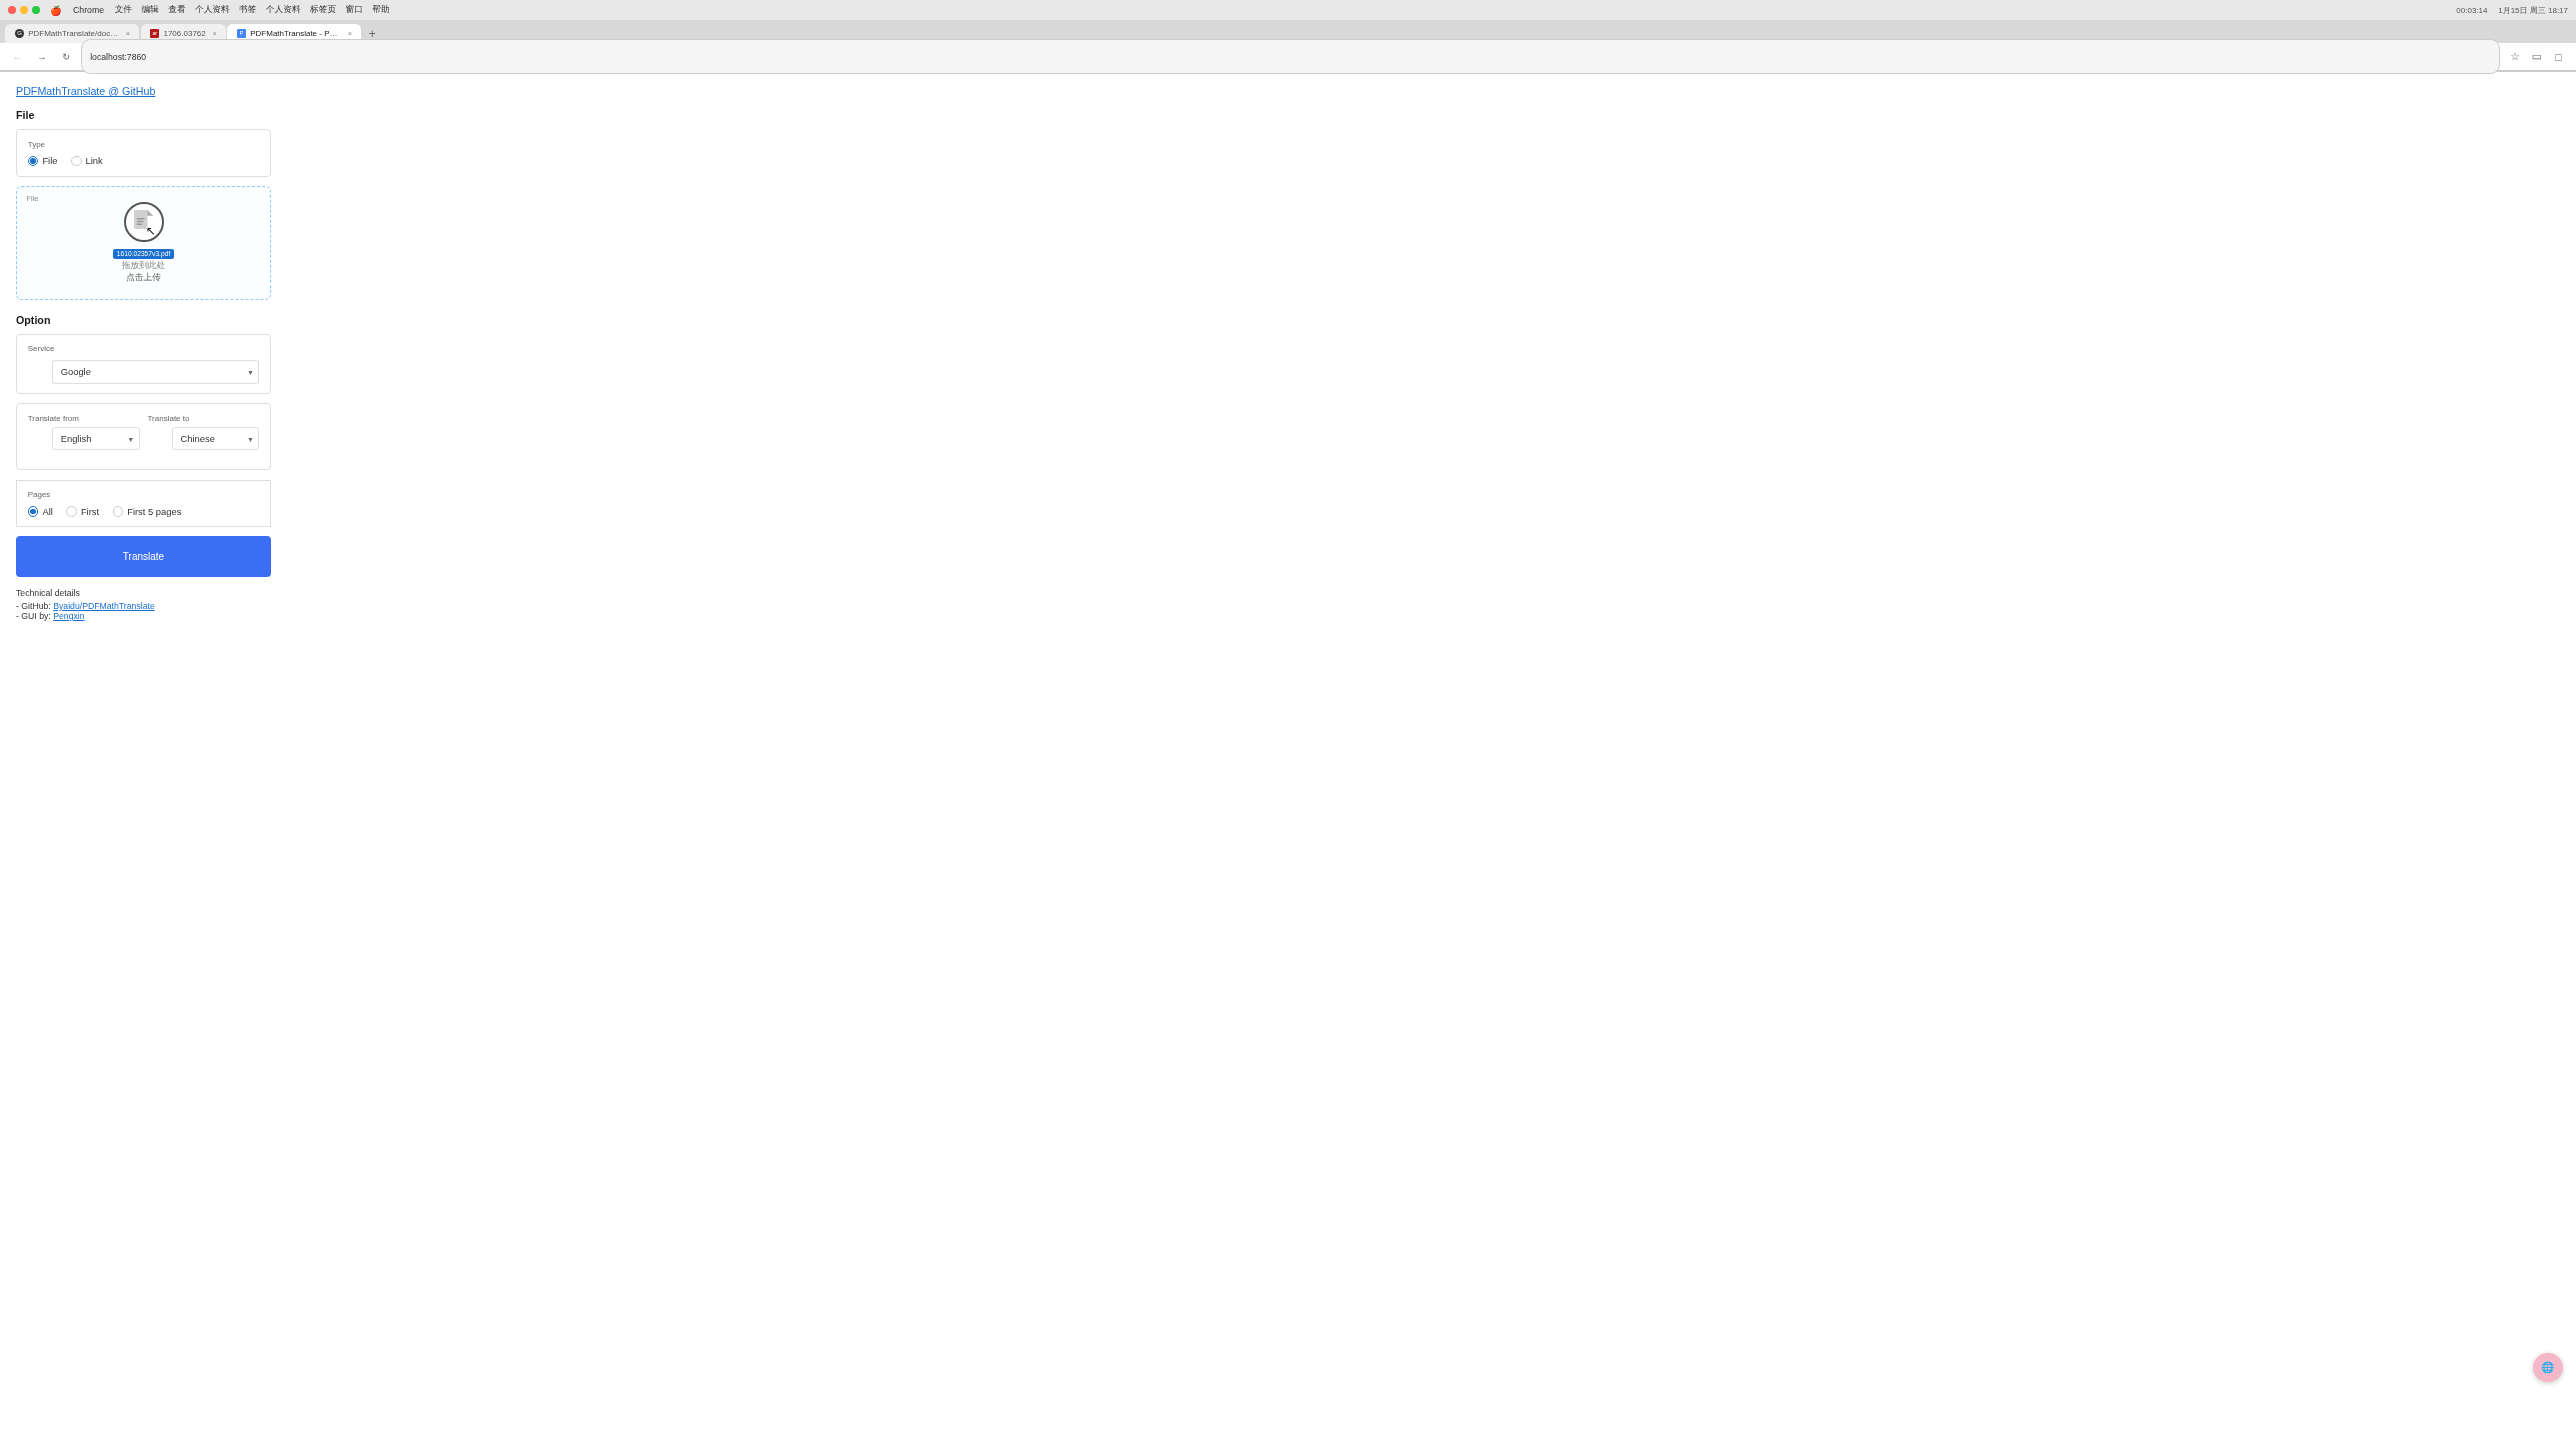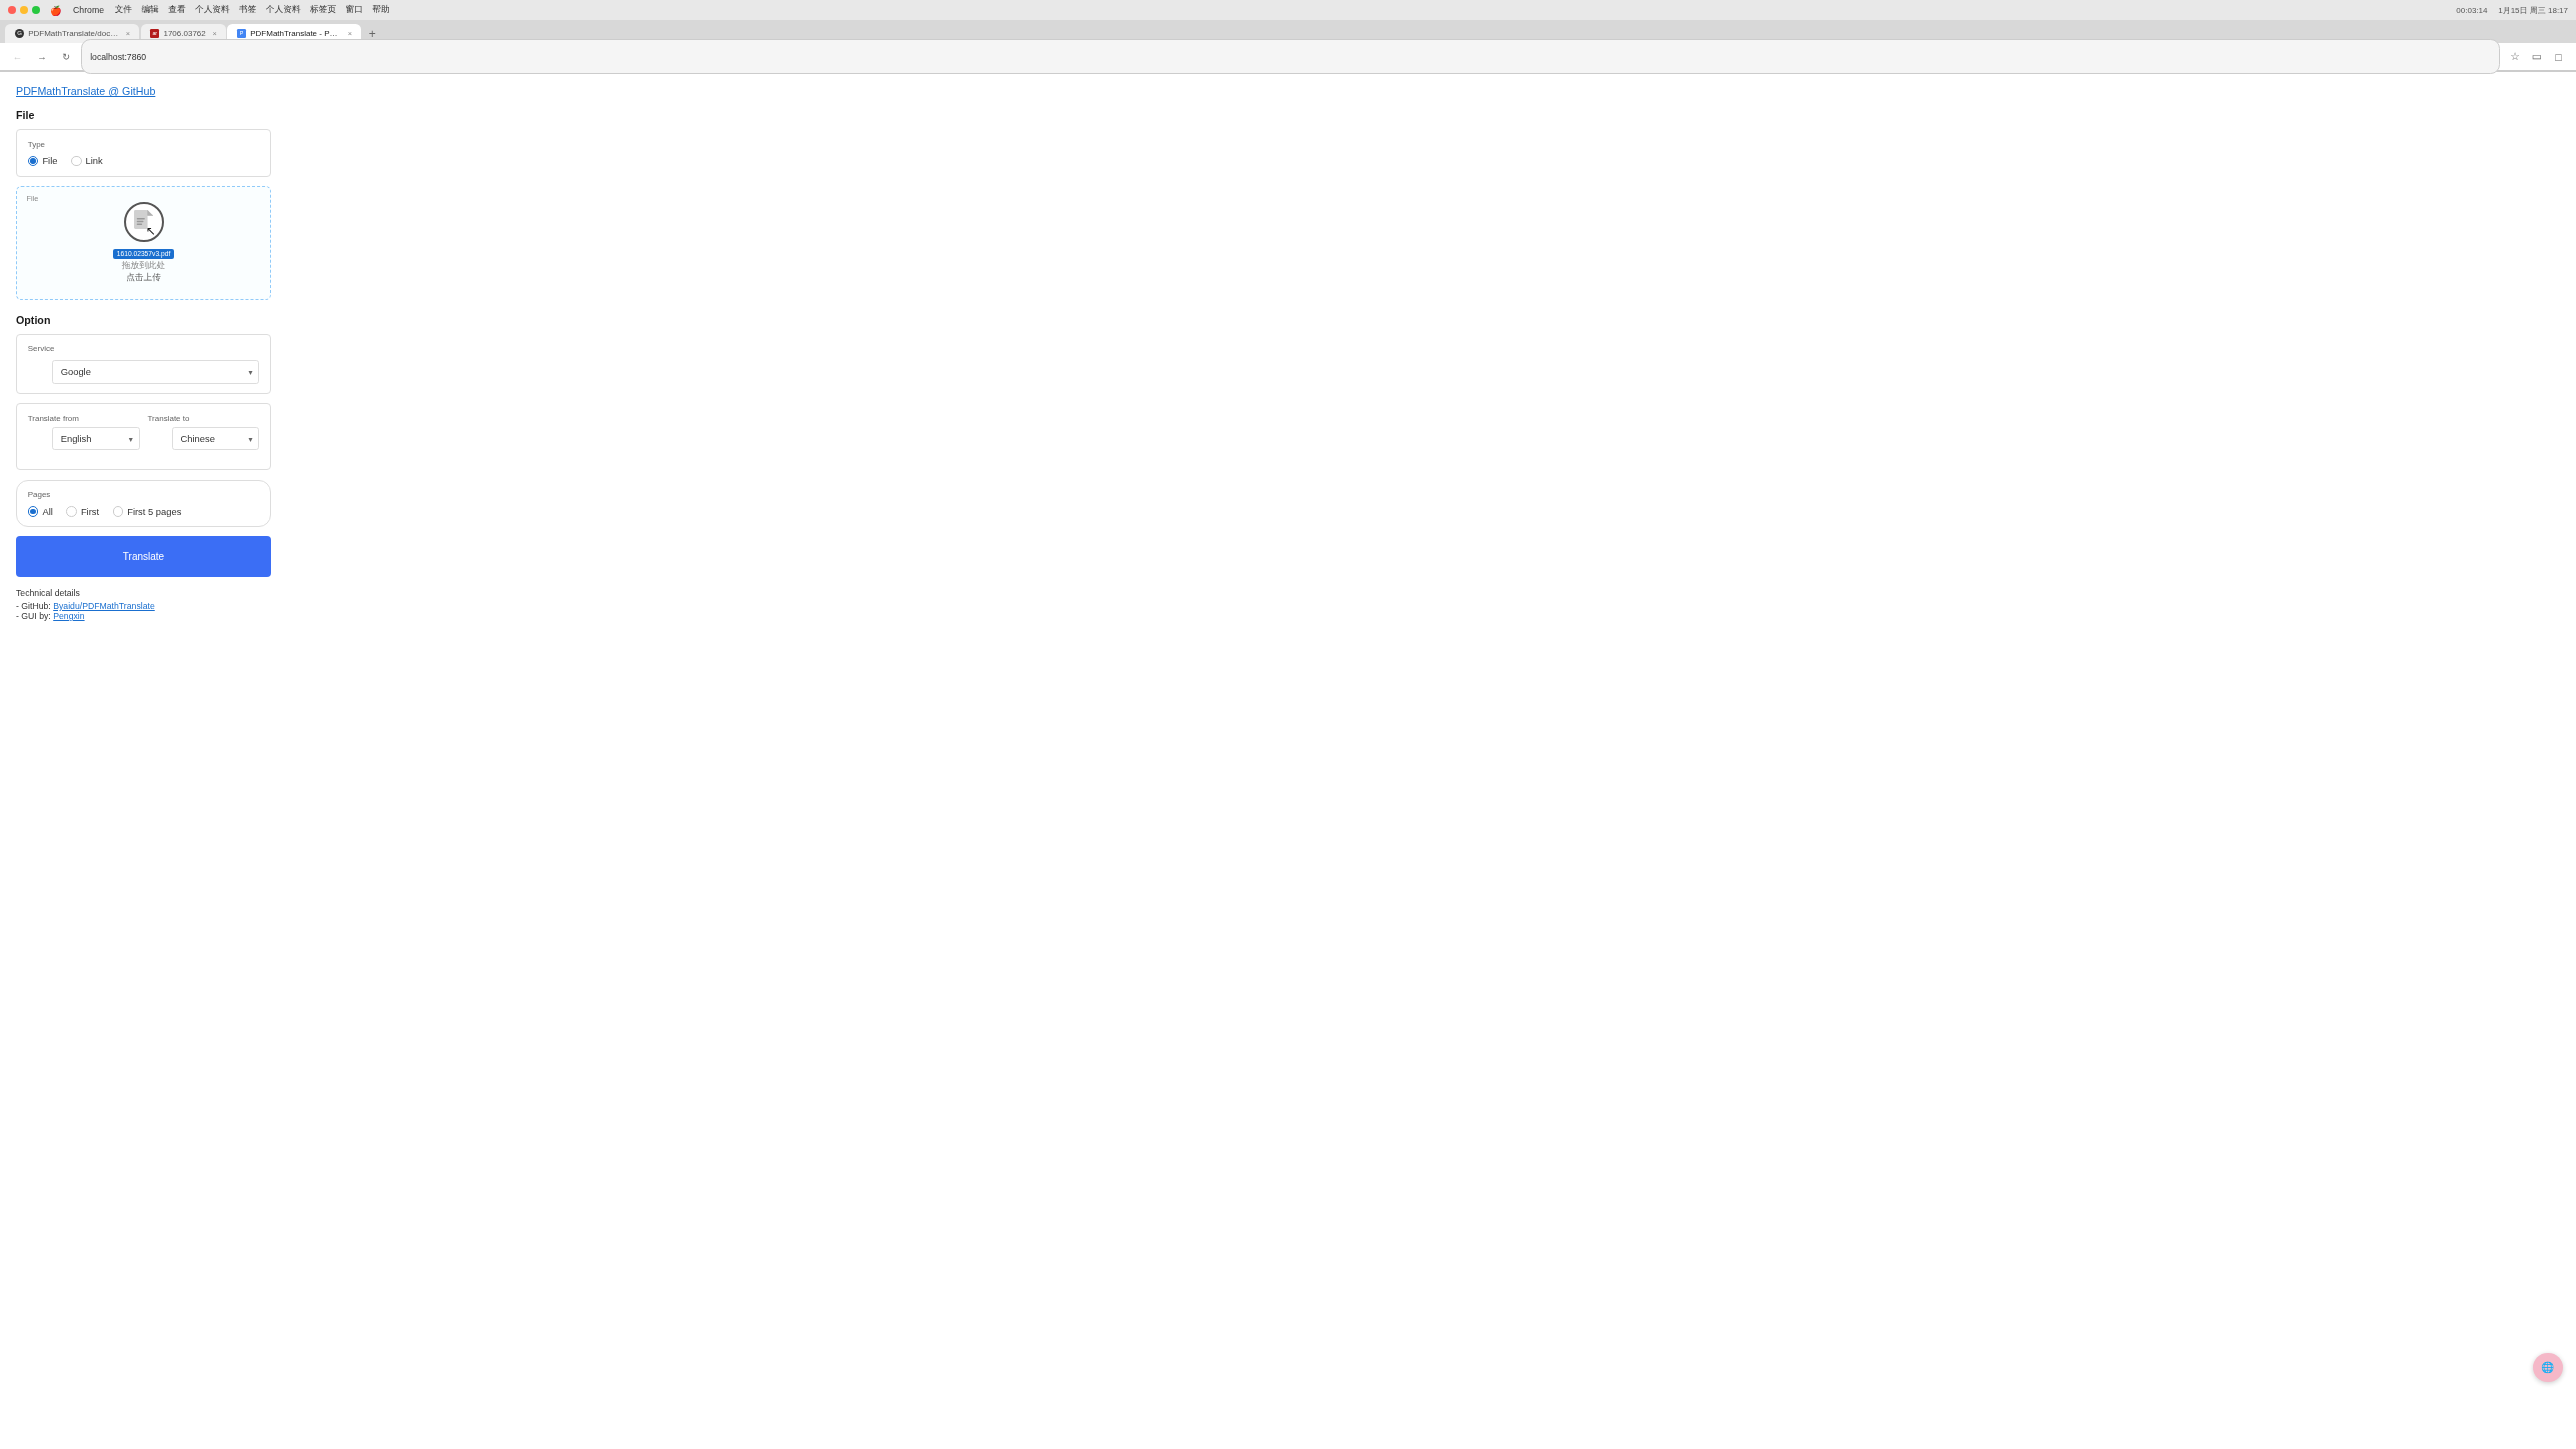--- a/index.html
+++ b/index.html
@@ -329,21 +329,21 @@
     .translate-group {
       flex: 1;
     }
     .translate-group-label {
       font-size: 8px;
       color: #666;
       margin-bottom: 4px;
     }
     .pages-box {
       border: 0.7px solid #ddd;
-      border-radius: 12px;
+      border-radius: 0;
       padding: 9.4px 10.7px;
       margin-bottom: 9.4px;
     }
     .pages-box-label {
       font-size: 8px;
       color: #666;
       margin-bottom: 6.7px;
     }
     .pages-radio-group {
       display: flex;

